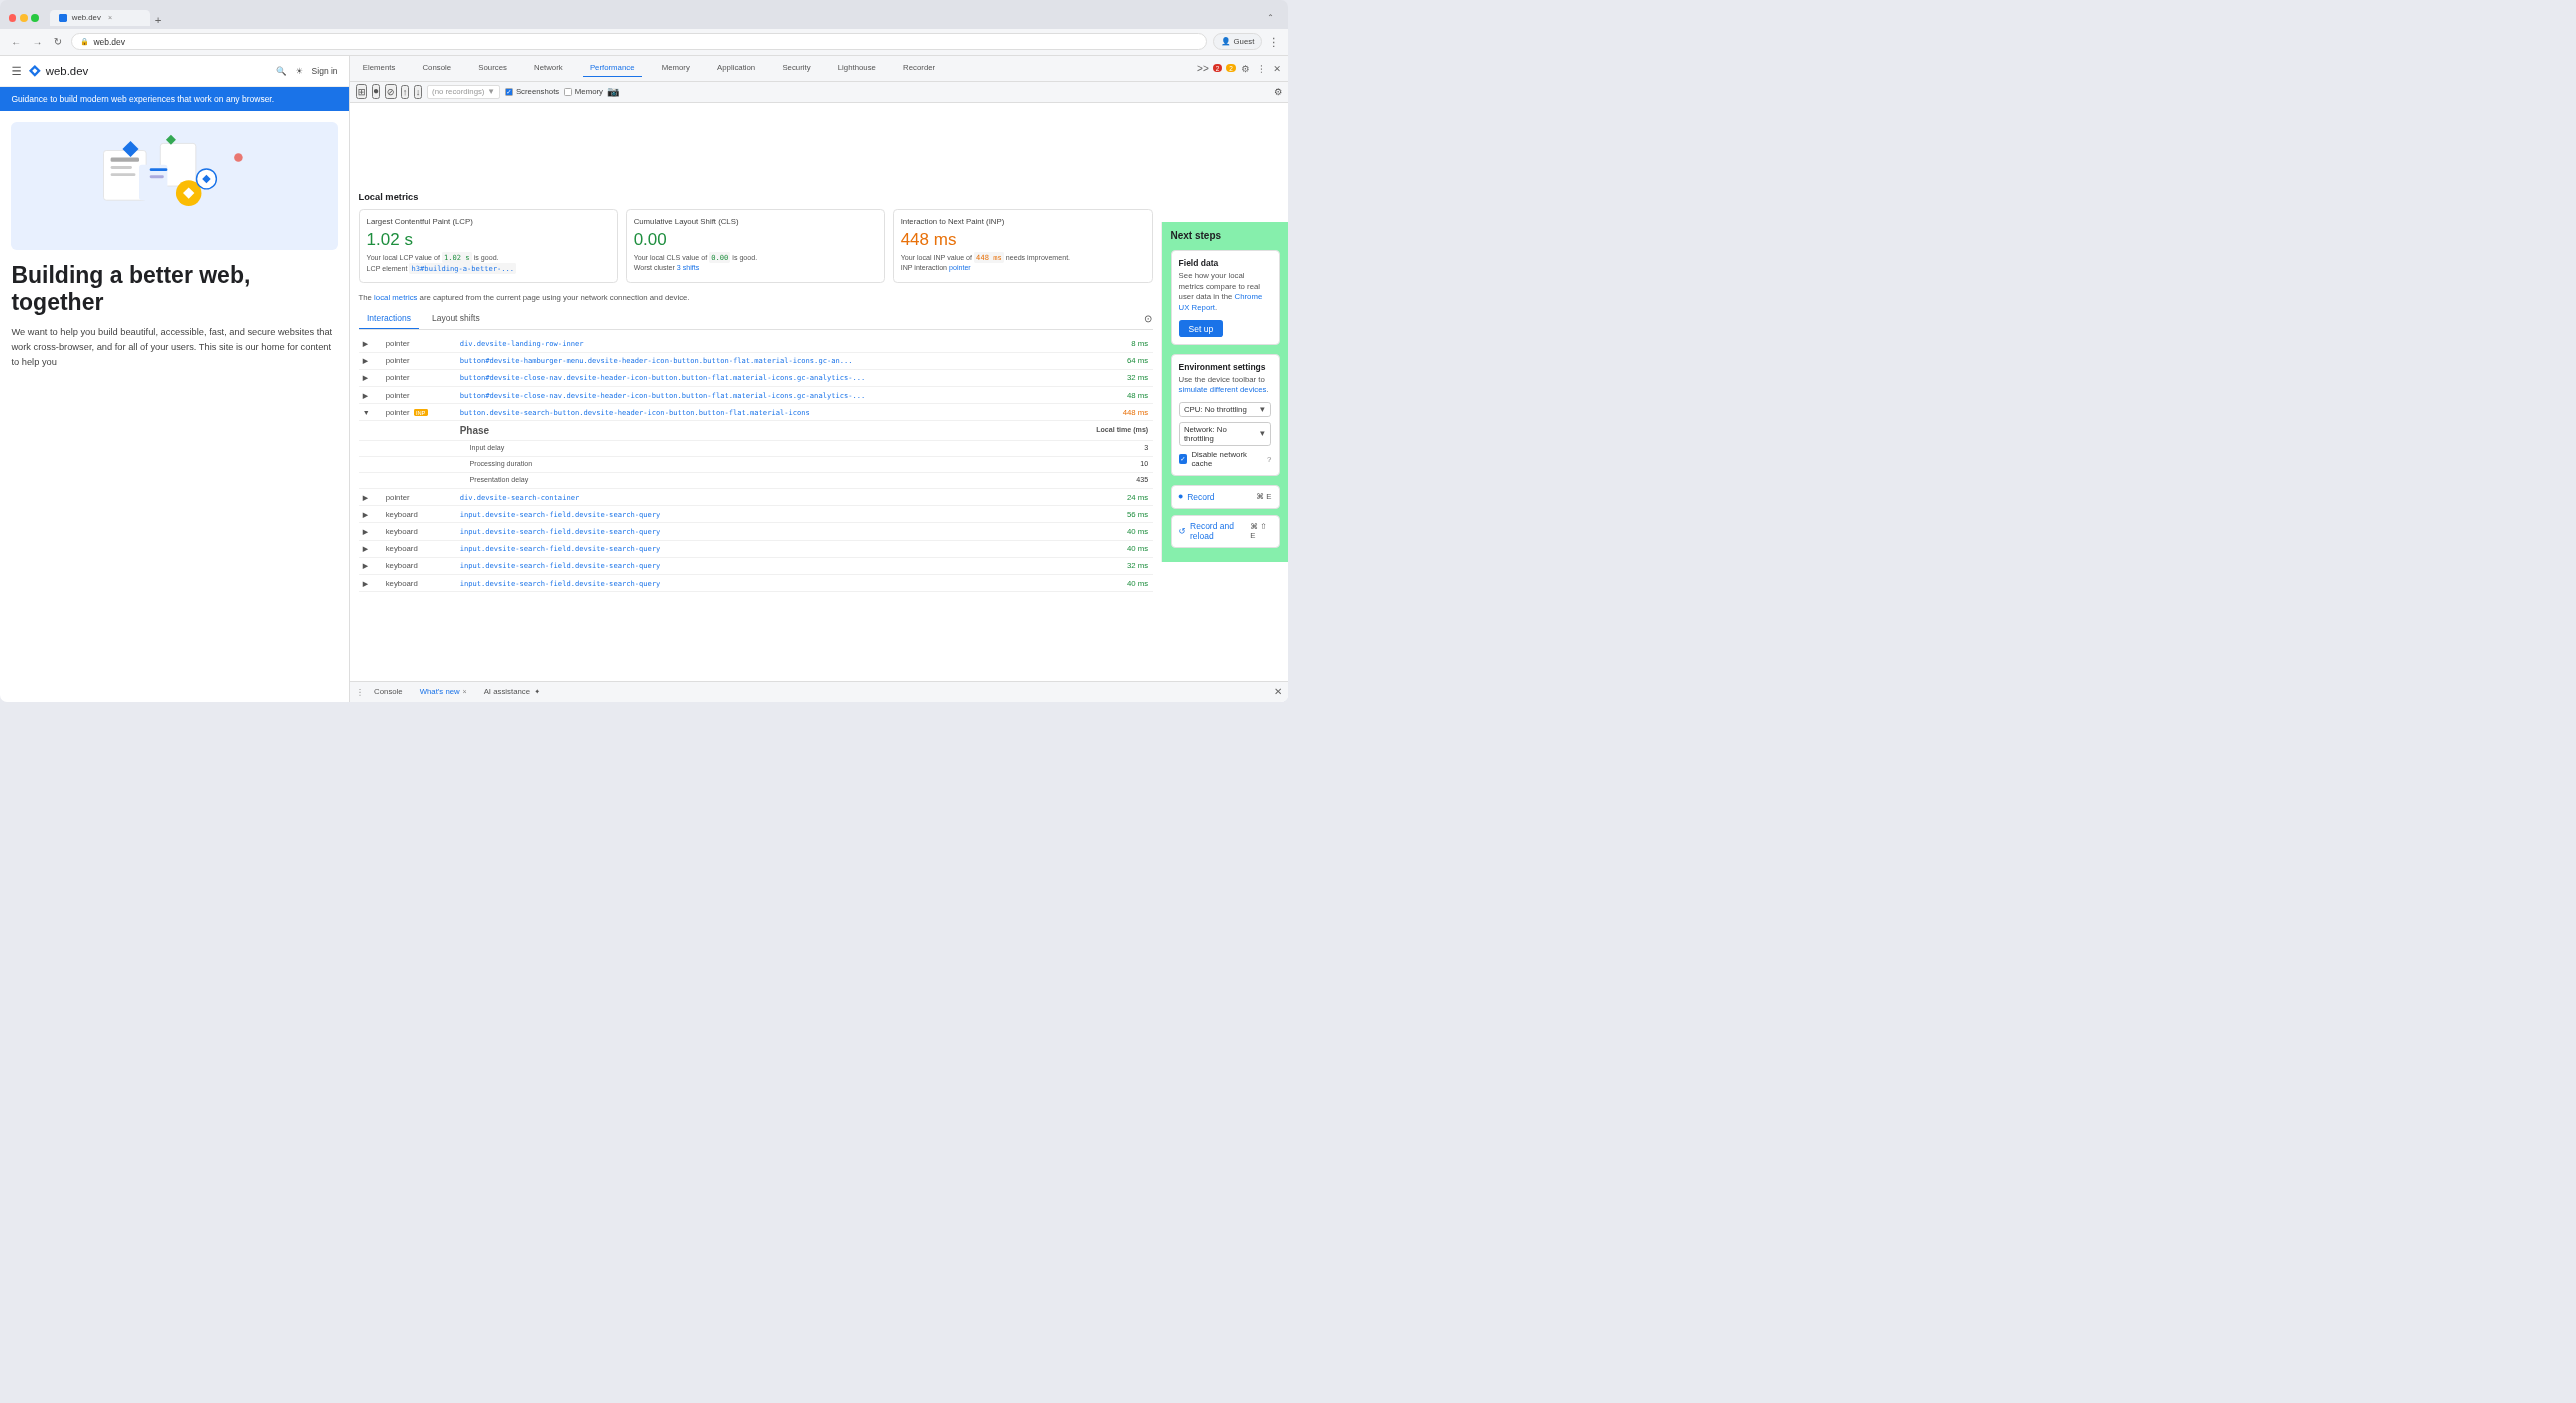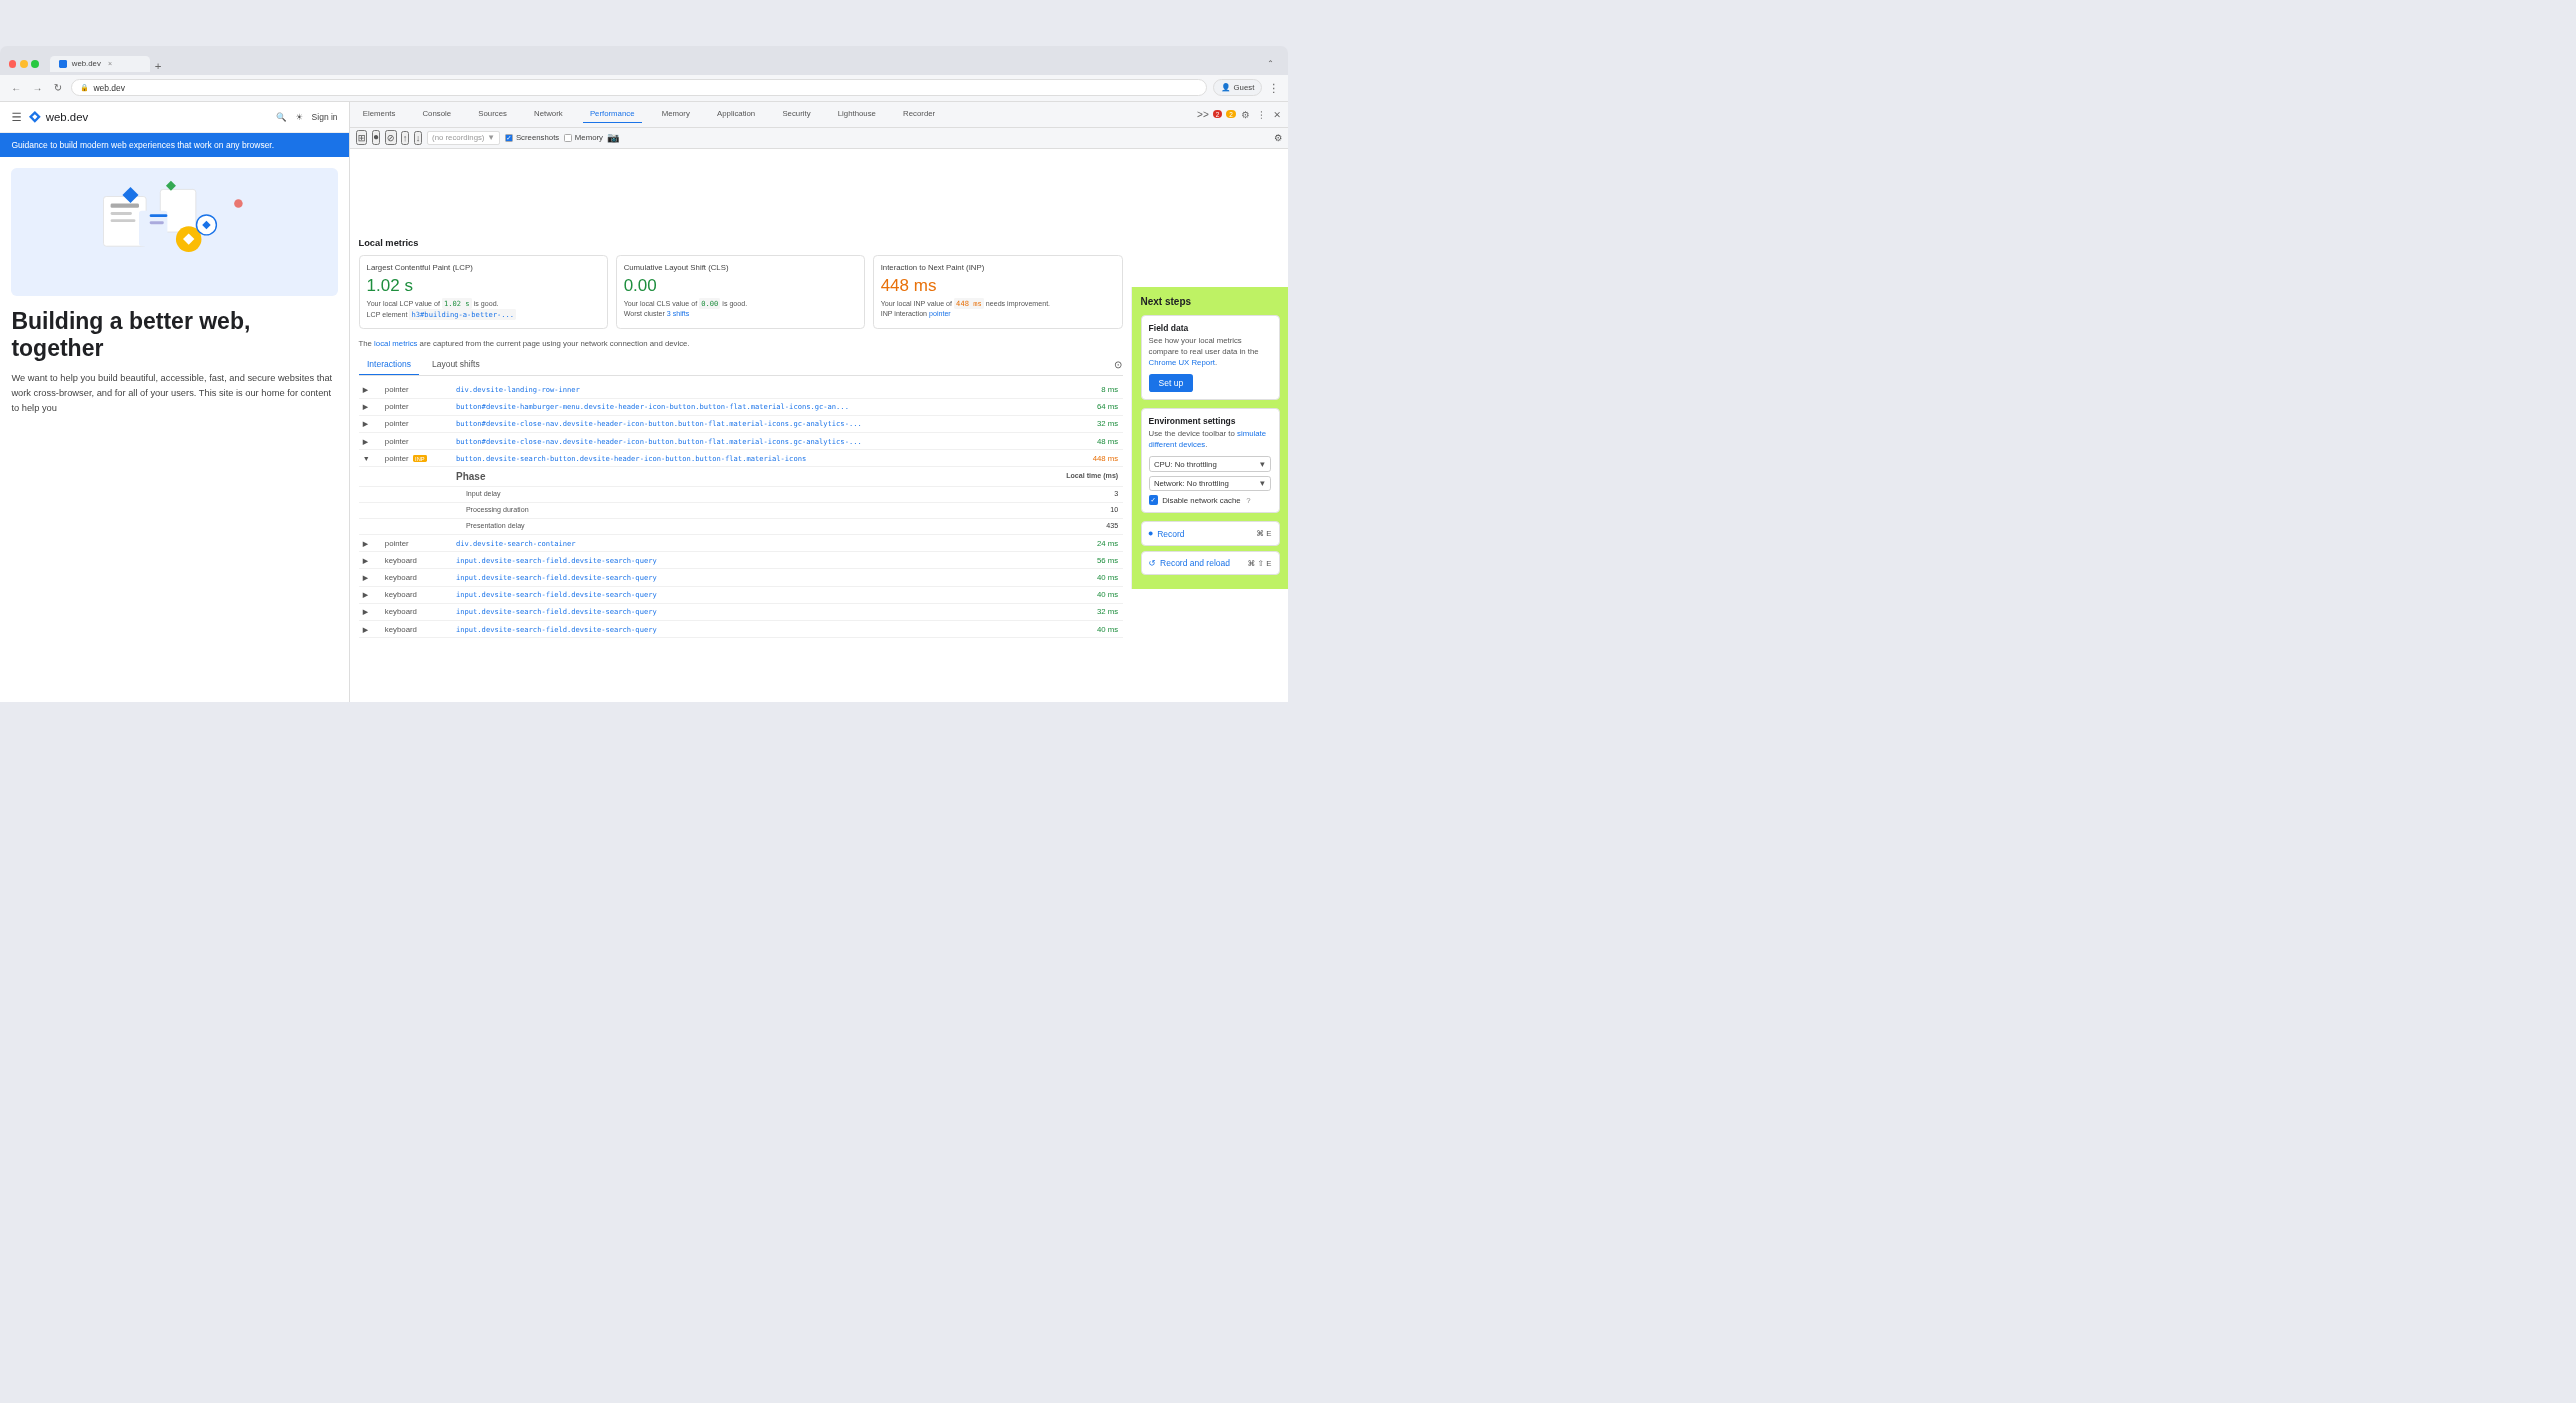--- a/index.html
+++ b/index.html
@@ -1,19 +1,19 @@
 <!DOCTYPE html>
 <html style="font-size:11.4px"><head>
   <meta charset="utf-8">
   <style>
     * { box-sizing: border-box; margin: 0; padding: 0; }
     body { font-family: -apple-system, BlinkMacSystemFont, 'Segoe UI', sans-serif; background: #e8eaf0; width: 1288px; height: 702px; overflow: hidden; font-size: 8.5px; }
 
     
-    .browser-window { background: #e8eaf0; border-radius: 7.1px; overflow: hidden; width: 100%; height: 100%; display: flex; flex-direction: column; margin-top: 46px; }
+    .browser-window { background: #e8eaf0; border-radius: 7.1px; overflow: hidden; width: 100%; height: 100%; display: flex; flex-direction: column; }
     .title-bar { background: #e0e2e8; padding: 7.1px 8.5px 0; display: flex; align-items: center; gap: 5.7px; min-height: 28.5px; }
     .traffic-lights { display: flex; gap: 3.6px; align-items: center; }
     .tl { width: 7.8px; height: 7.8px; border-radius: 50%; }
     .tl-red { background: #ff5f57; }
     .tl-yellow { background: #febc2e; }
     .tl-green { background: #28c840; }
     .tab-bar { display: flex; align-items: flex-end; margin-left: 5.7px; flex: 1; }
     .tab { background: #f0f2f5; border-radius: 4.3px 4.3px 0 0; padding: 3.6px 8.5px; font-size: 7.8px; color: #444; display: flex; align-items: center; gap: 4.3px; min-width: 100px; }
     .tab-favicon { width: 8.5px; height: 8.5px; background: #1a73e8; border-radius: 1.4px; display: inline-block; }
     .tab-close { color: #888; font-size: 7.1px; margin-left: 2.8px; cursor: pointer; }
@@ -65,21 +65,21 @@
     .checkbox-label { display: flex; align-items: center; gap: 2.8px; font-size: 7.8px; color: #444; cursor: pointer; }
     .checkbox { width: 8.5px; height: 8.5px; border: 0.7px solid #aaa; border-radius: 1.4px; background: #1a73e8; display: flex; align-items: center; justify-content: center; }
     .checkbox.unchecked { background: #fff; }
     .checkbox-check { color: #fff; font-size: 6.4px; }
     .dt-toolbar-right { margin-left: auto; }
     .gear-small { font-size: 9.3px; color: #555; cursor: pointer; }
 
     
     .devtools-content { display: flex; flex: 1; overflow: hidden; align-items: center; }
     .devtools-main { flex: 1; overflow-y: auto; padding: 8.5px; }
-    .devtools-sidebar { width: 157px; flex-shrink: 0; border-left: 0.7px solid #eee; padding: 8.5px; overflow-y: auto; background: #bef264; }
+    .devtools-sidebar { width: 127px; flex-shrink: 0; border-left: 0.7px solid #eee; padding: 8.5px; overflow-y: auto; background: #86efac; }
 
     .section-title { font-size: 9.3px; font-weight: 600; color: #202124; margin-bottom: 7.1px; }
     .metrics-grid { display: grid; grid-template-columns: repeat(3, 1fr); gap: 7.1px; margin-bottom: 10px; }
     .metric-card { border: 0.7px solid #e0e0e0; border-radius: 4.3px; padding: 7.1px; background: #fff; }
     .metric-label { font-size: 7.8px; color: #444; margin-bottom: 4.3px; }
     .metric-value { font-size: 17px; font-weight: 400; margin-bottom: 2.8px; }
     .metric-value.good { color: #1e8e3e; }
     .metric-value.needs-improvement { color: #e8710a; }
     .metric-desc { font-size: 7.1px; color: #555; line-height: 1.4; }
     .metric-link { color: #1a73e8; text-decoration: none; }

